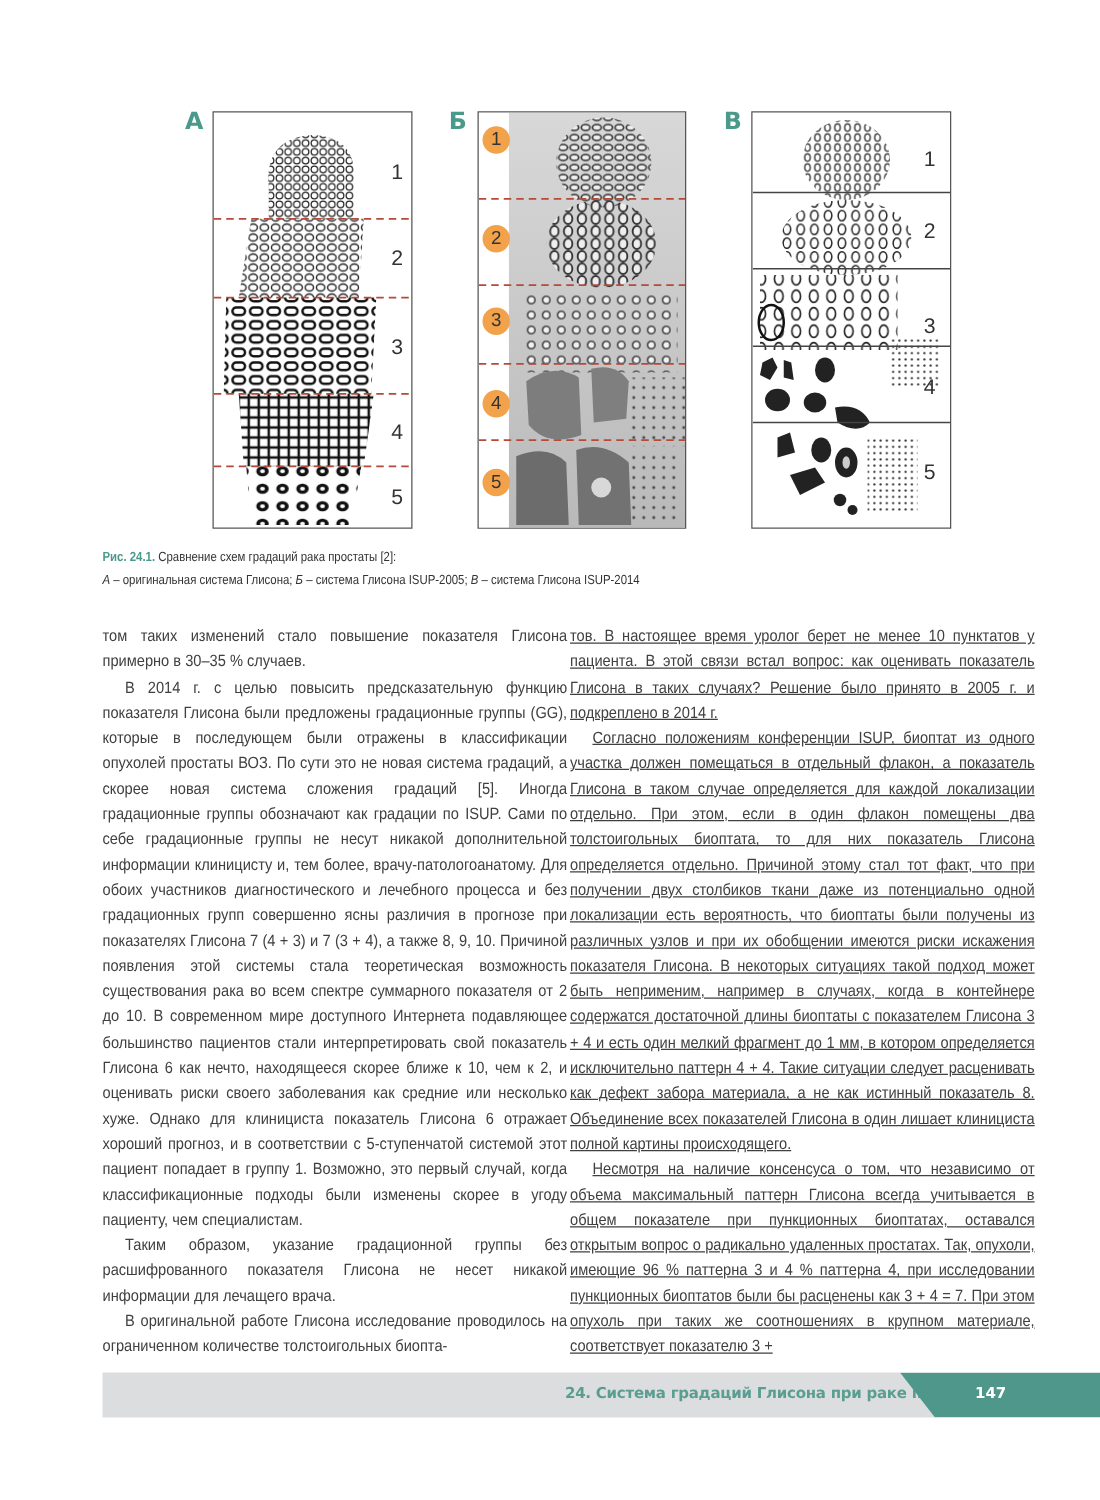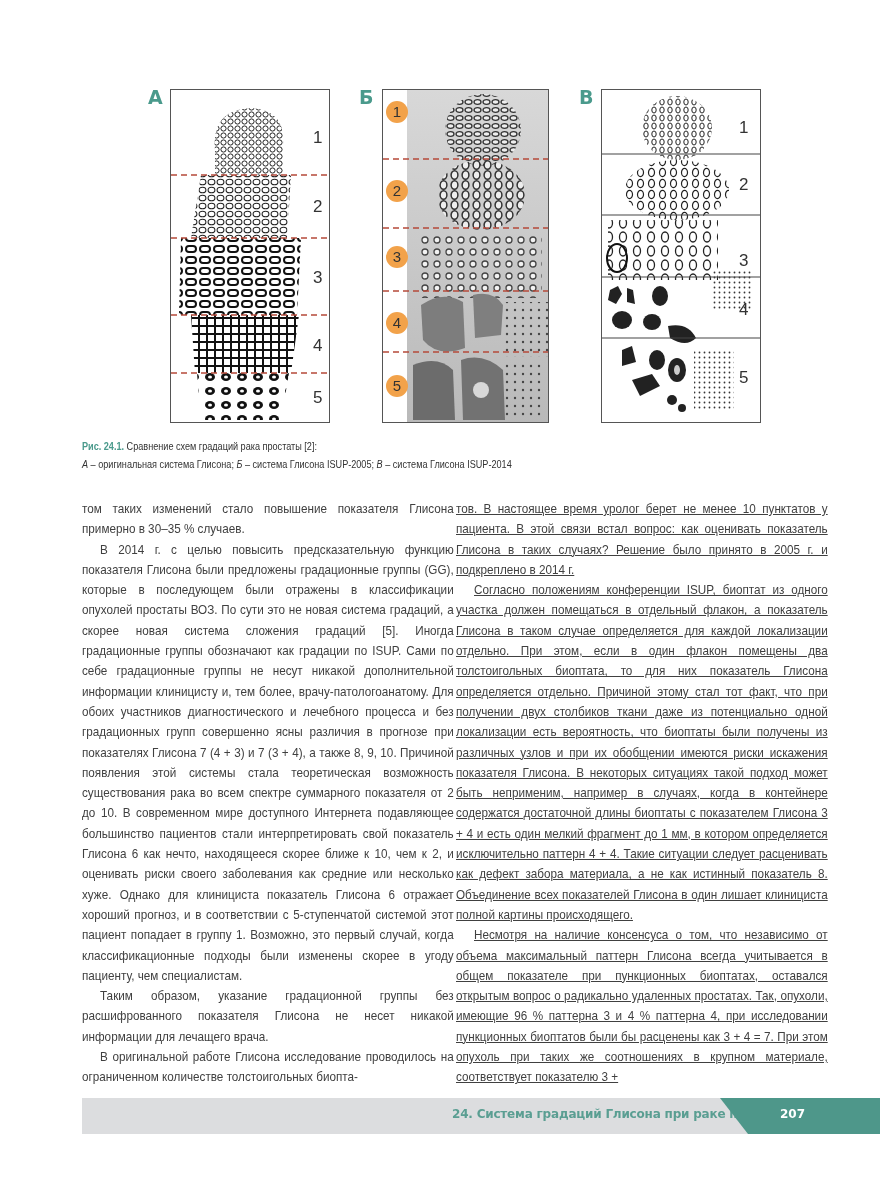--- a/index.html
+++ b/index.html
@@ -188,13 +188,13 @@
   <div class="txt">
     <p>тов. В настоящее время уролог берет не менее 10 пунктатов у пациента. В этой связи встал вопрос: как оценивать показатель Глисона в таких случаях? Решение было принято в 2005 г. и подкреплено в 2014 г.</p>
     <p class="indent">Согласно положениям конференции ISUP, биоптат из одного участка должен помещаться в отдельный флакон, а показатель Глисона в таком случае определяется для каждой локализации отдельно. При этом, если в один флакон помещены два толстоигольных биоптата, то для них показатель Глисона определяется отдельно. Причиной этому стал тот факт, что при получении двух столбиков ткани даже из потенциально одной локализации есть вероятность, что биоптаты были получены из различных узлов и при их обобщении имеются риски искажения показателя Глисона. В некоторых ситуациях такой подход может быть неприменим, например в случаях, когда в контейнере содержатся достаточной длины биоптаты с показателем Глисона 3 + 4 и есть один мелкий фрагмент до 1 мм, в котором определяется исключительно паттерн 4 + 4. Такие ситуации следует расценивать как дефект забора материала, а не как истинный показатель 8. Объединение всех показателей Глисона в один лишает клинициста полной картины происходящего.</p>
     <p class="indent">Несмотря на наличие консенсуса о том, что независимо от объема максимальный паттерн Глисона всегда учитывается в общем показателе при пункционных биоптатах, оставался открытым вопрос о радикально удаленных простатах. Так, опухоли, имеющие 96 % паттерна 3 и 4 % паттерна 4, при исследовании пункционных биоптатов были бы расценены как 3 + 4 = 7. При этом опухоль при таких же соотношениях в крупном материале, соответствует показателю 3 +</p>
   </div>
 </div>
 
 <div class="footer-bar"></div>
 <span class="footer-title">24. Система градаций Глисона при раке простаты</span>
 <div class="footer-tab"></div>
-<span class="footer-page">207</span>
+<span class="footer-page">147</span>
 
 </body></html>

